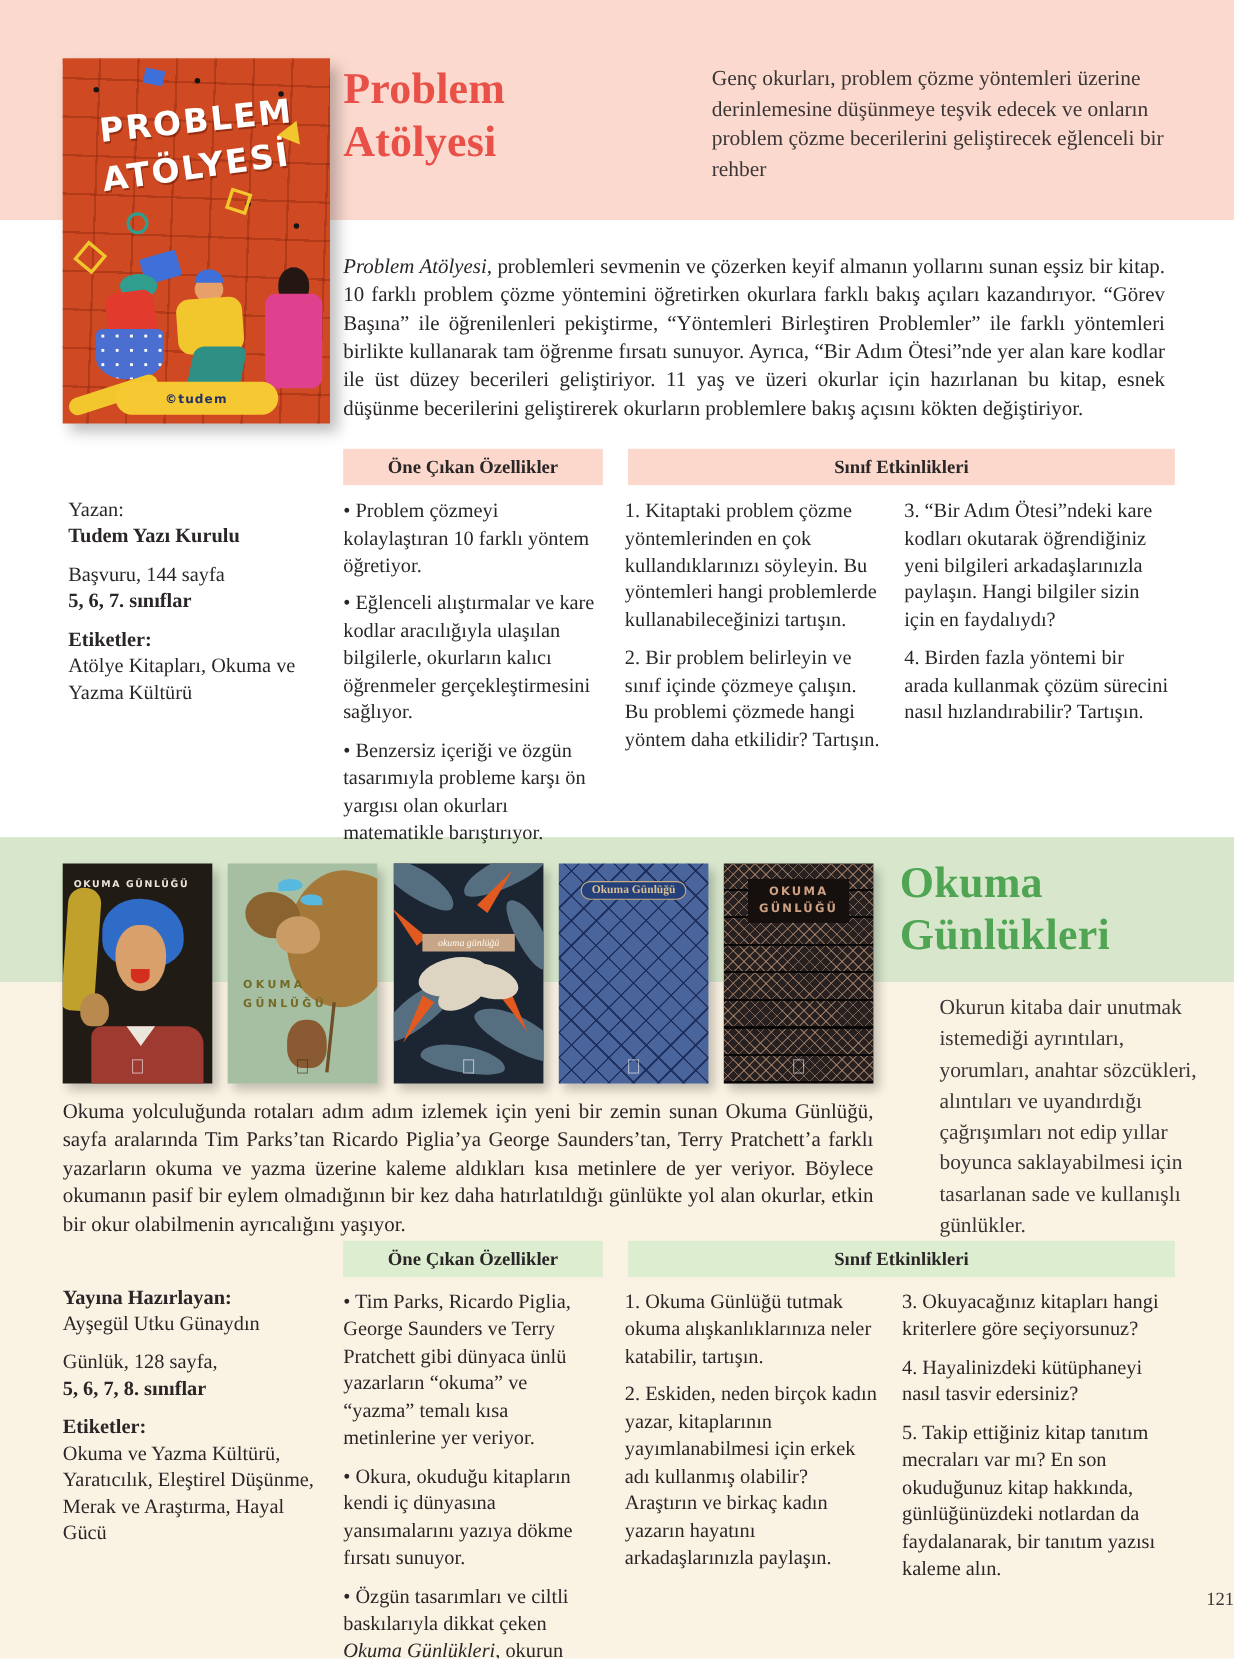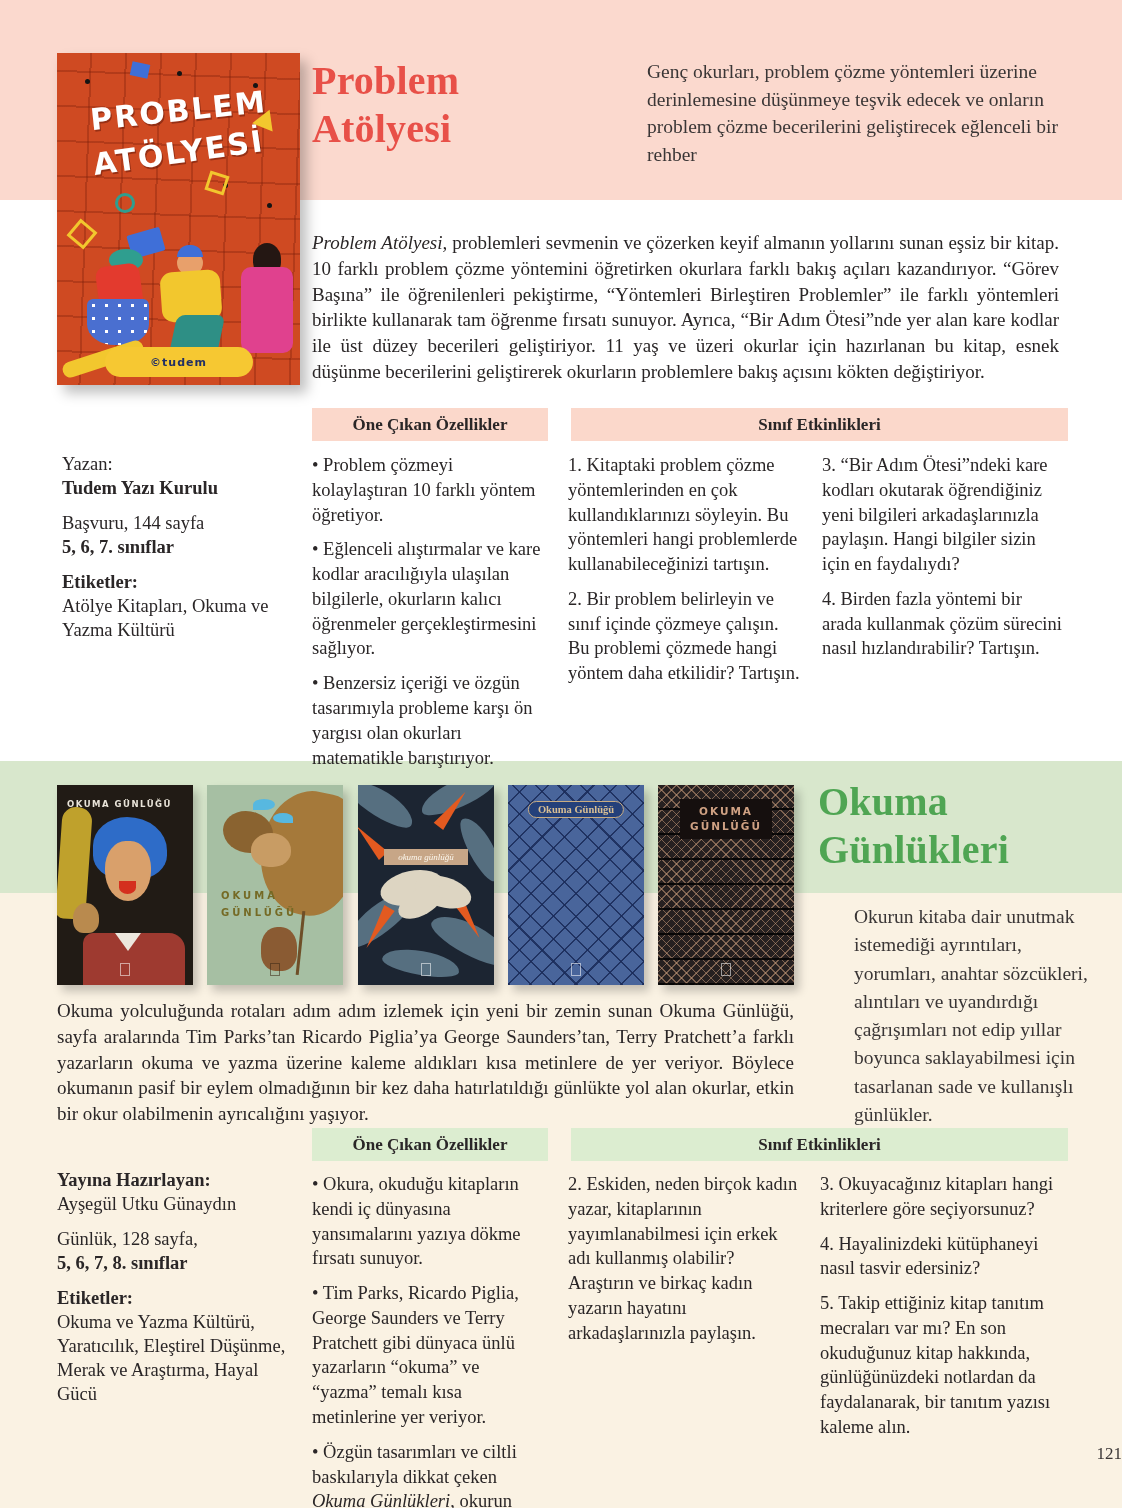--- a/index.html
+++ b/index.html
@@ -245,26 +245,27 @@
     <div class="grp">
       <div class="b">Etiketler:</div>
       <div>Okuma ve Yazma Kültürü, Yaratıcılık, Eleştirel Düşünme, Merak ve Araştırma, Hayal Gücü</div>
     </div>
   </div>
 
   <div class="abs hdr hdr-green" style="left:312px;top:1128px;width:236px;">Öne Çıkan Özellikler</div>
   <div class="abs hdr hdr-green" style="left:571px;top:1128px;width:497px;">Sınıf Etkinlikleri</div>
 
   <div class="abs col" style="left:312px;top:1172px;width:233px;">
+    <p>• Tim Parks, Ricardo Piglia, George Saunders ve Terry Pratchett gibi dünyaca ünlü yazarların “okuma” ve “yazma” temalı kısa metinlerine yer veriyor.</p>
     <p>• Okura, okuduğu kitapların kendi iç dünyasına yansımalarını yazıya dökme fırsatı sunuyor.</p>
-    <p>• Tim Parks, Ricardo Piglia, George Saunders ve Terry Pratchett gibi dünyaca ünlü yazarların “okuma” ve “yazma” temalı kısa metinlerine yer veriyor.</p>
     <p><span>• Özgün tasarımları ve ciltli baskılarıyla dikkat çeken </span><em>Okuma Günlükleri</em><span>, okurun seyir defteri olma özelliği taşıyor.</span></p>
   </div>
 
   <div class="abs col" style="left:568px;top:1172px;width:232px;">
+    <p>1. Okuma Günlüğü tutmak okuma alışkanlıklarınıza neler katabilir, tartışın.</p>
     <p>2. Eskiden, neden birçok kadın yazar, kitaplarının yayımlanabilmesi için erkek adı kullanmış olabilir? Araştırın ve birkaç kadın yazarın hayatını arkadaşlarınızla paylaşın.</p>
   </div>
   <div class="abs col" style="left:820px;top:1172px;width:242px;">
     <p>3. Okuyacağınız kitapları hangi kriterlere göre seçiyorsunuz?</p>
     <p>4. Hayalinizdeki kütüphaneyi nasıl tasvir edersiniz?</p>
     <p>5. Takip ettiğiniz kitap tanıtım mecraları var mı? En son okuduğunuz kitap hakkında, günlüğünüzdeki notlardan da faydalanarak, bir tanıtım yazısı kaleme alın.</p>
   </div>
 
   <div class="abs pagenum">121</div>
 

